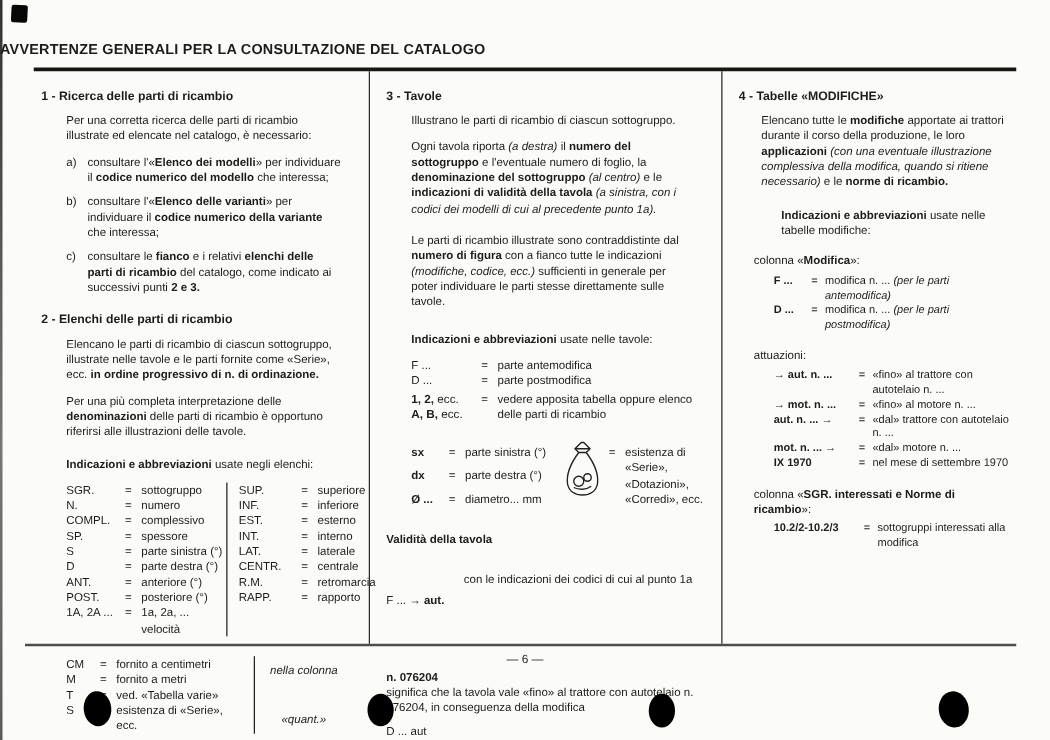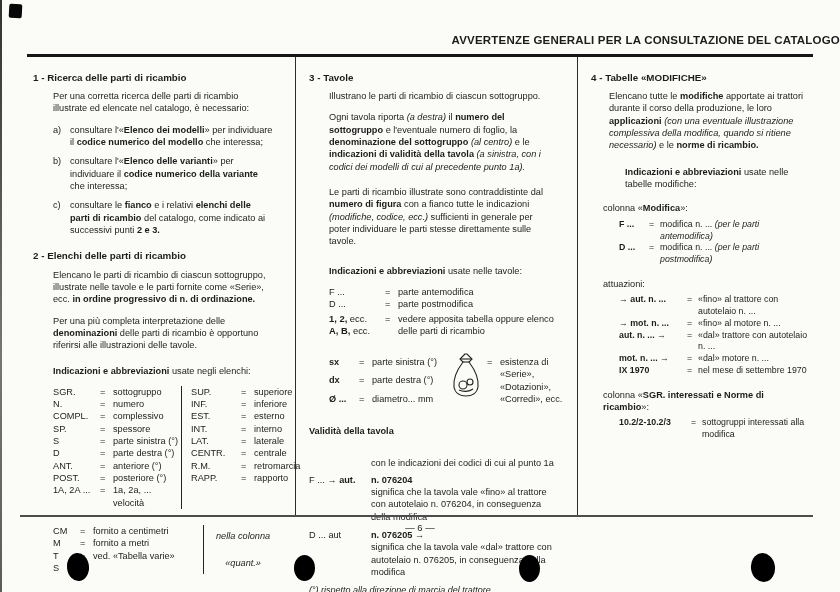--- a/index.html
+++ b/index.html
@@ -6,21 +6,21 @@
   .page{
     position:relative;width:840px;height:592px;background:#fbfbf8;
     font-family:"Liberation Sans","DejaVu Sans",sans-serif;color:#1c1c1c;
     overflow:hidden;
   }
   .b{font-weight:bold;}
   .i{font-style:italic;}
   .edge-strip{position:absolute;left:0;top:0;width:2px;height:100%;
     background:linear-gradient(#000 0%,#222 25%,#555 60%,#333 100%);opacity:.8;}
   .corner-mark{position:absolute;left:9px;top:4px;width:13px;height:14px;background:#070707;border-radius:2px;transform:rotate(3deg);}
-  .title{position:absolute;top:34px;left:0;width:100%;text-align:right;
+  .title{position:absolute;top:34px;left:0;width:100%;text-align:left;
     font-weight:bold;font-size:11.5px;letter-spacing:.2px;}
   .top-rule{position:absolute;top:54px;left:27px;width:786px;height:3px;background:#161616;}
   .columns{position:absolute;top:57px;left:27px;width:786px;height:458px;display:flex;font-size:9.2px;line-height:1.34;gap:12px;}
   .col{box-sizing:border-box;}
   .col1{width:256px;padding:14px 10px 0 6px;}
   .col2{width:270px;border-left:1px solid #2c2c2c;padding:14px 10px 1px 13px;display:flex;flex-direction:column;}
   .col3{width:260px;border-left:1px solid #2c2c2c;padding:14px 4px 0 13px;}
   .h{font-weight:bold;font-size:9.8px;margin:0 0 6px 0;}
   .ind{padding-left:20px;}
   p{margin:0 0 9px 0;}
@@ -47,21 +47,21 @@
   .sxlist{flex:0 0 122px;padding-top:6px;}
   .sxlist .row{margin-bottom:6px;}
   .sxlist .k{flex-basis:30px;font-weight:bold;}
   .bagwrap{flex:1;display:flex;}
   .bag-icon{flex:0 0 36px;padding-top:2px;}
   .bagtext{display:flex;padding-top:6px;}
   .bagtext .eq{flex:0 0 13px;}
   .bagtext .v{width:78px;}
   .vh{font-weight:bold;margin:2px 0 20px 0;}
   .vintro{padding-left:62px;margin-bottom:4px;}
-  .vrow{display:flex;margin-bottom:6px;}
+  .vrow{display:flex;margin-bottom:6px;flex-direction:column;}
   .vk{flex:0 0 62px;}
   .vbody{flex:1;}
   .footnote{margin-top:auto;padding-bottom:50px;font-style:italic;font-size:9px;}
   .c3p1{padding-left:18px;}
   .c3p2{padding-left:34px;margin-bottom:12px;}
   .c3lbl{padding-left:12px;margin-bottom:4px;}
   .c3rows{padding-left:28px;margin-bottom:12px;font-size:8.8px;}
   .c3rows .k{flex-basis:68px;font-weight:bold;}
   .c3rows .eq{flex-basis:11px;}
   .modrows .k{flex-basis:30px;}
@@ -234,20 +234,21 @@
 
             <div class="row">
               <span class="k">T</span>
               <span class="eq">=</span>
               <span class="v">ved. «Tabella varie»</span>
             </div>
 
             <div class="row">
               <span class="k">S</span>
               <span class="eq">=</span>
+              <span class="v">esistenza di «Serie», ecc.</span>
             </div>
           </div>
         <div class="quant-note">
           <span>nella colonna</span>
           <span>«quant.»</span>
         </div>
       </div>
     </div>
 
     <div class="col col2">

